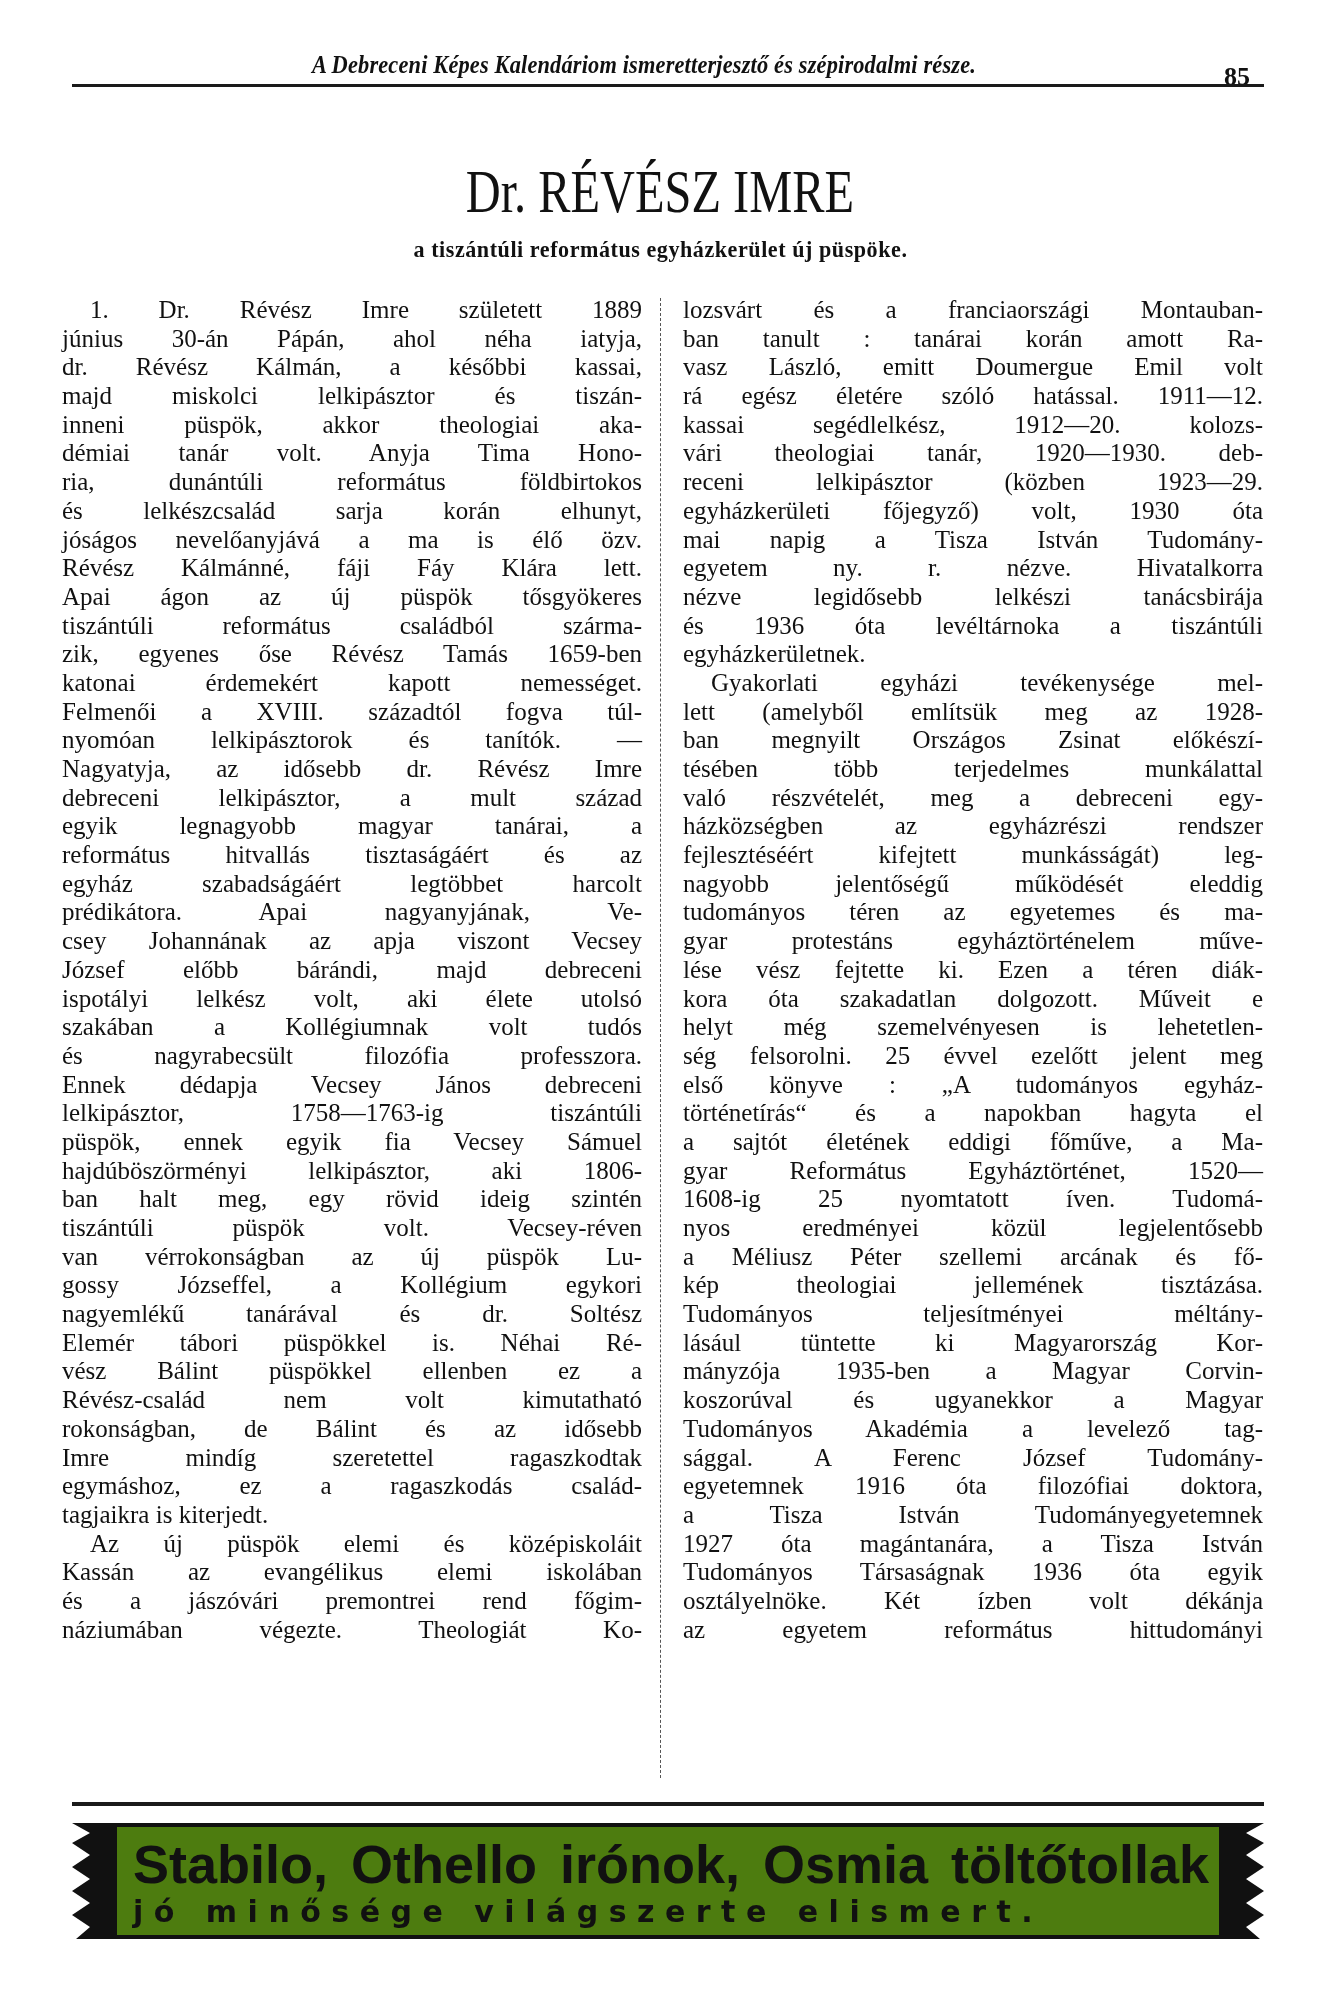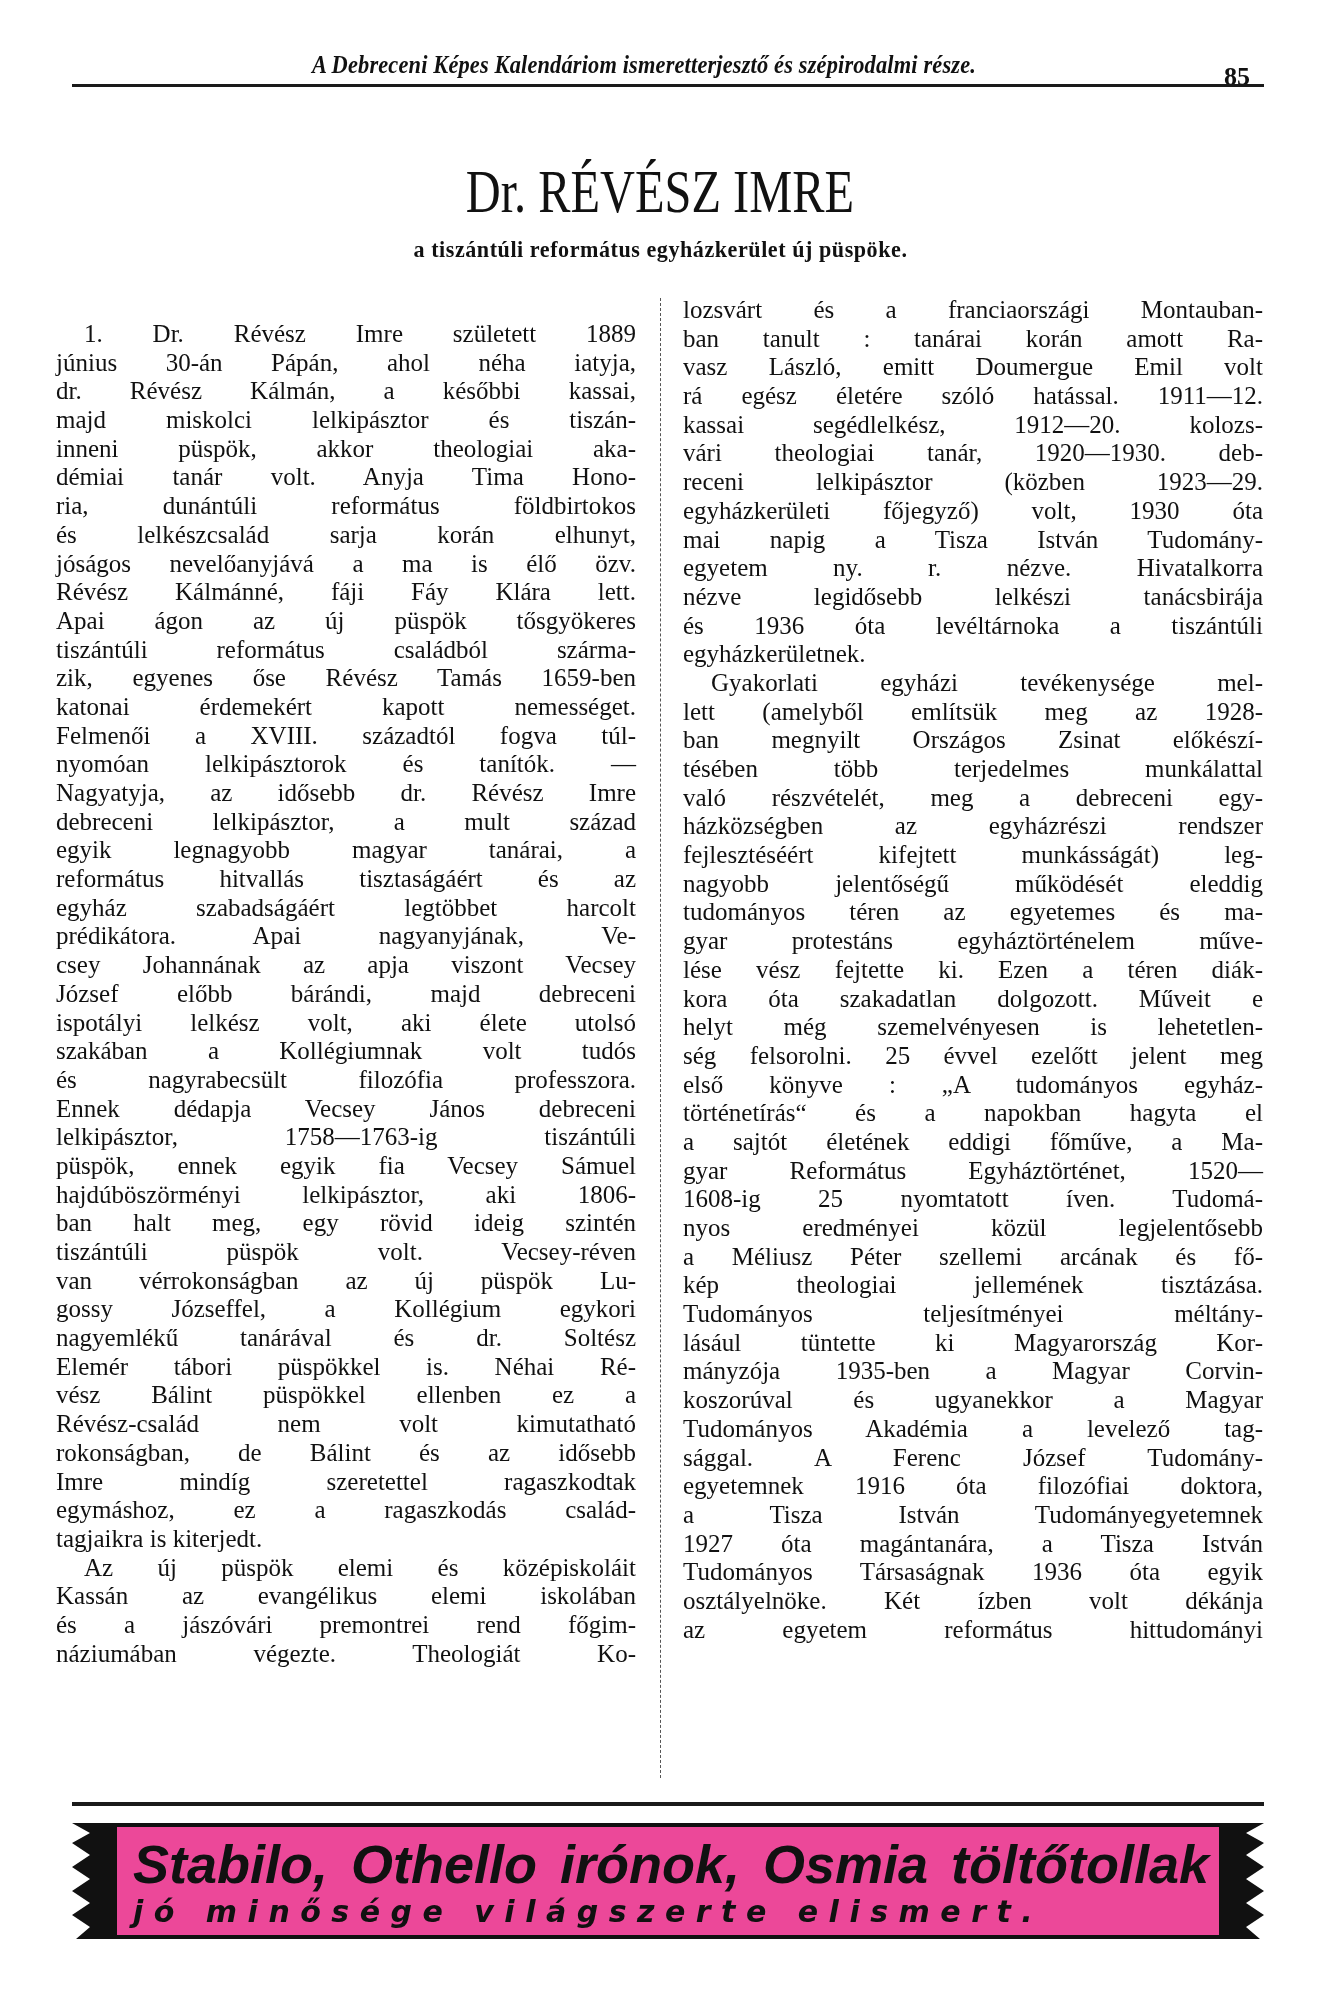--- a/index.html
+++ b/index.html
@@ -30,21 +30,21 @@
   .subtitle {
     position: absolute; left: 0; top: 236px; width: 1320px; text-align: center;
     font-size: 24px; font-weight: bold; white-space: nowrap;
   }
   .subtitle span { display: inline-block; transform: scaleX(0.92); letter-spacing: 0.6px; }
 
   .col {
     position: absolute; top: 296px; width: 580px;
     font-size: 25px; line-height: 28.7px;
   }
-  .col-left { left: 56px; margin-top: 24px; }
+  .col-left { left: 62px; }
   .col-right { left: 683px; }
   .line {
     display: block; height: 28.7px; white-space: nowrap;
     text-align: justify; text-align-last: justify;
   }
   .line.last { text-align-last: left; }
   .line.indent { padding-left: 28px; }
   .col-divider {
     position: absolute; left: 660px; top: 298px; width: 0; height: 1480px;
     border-left: 1px dashed #555555;
@@ -52,22 +52,21 @@
   .bottom-rule {
     position: absolute; left: 72px; top: 1802px; width: 1192px; height: 4px; background: #1a1a1a;
   }
   .ad {
     position: absolute; left: 72px; top: 1823px; width: 1192px; height: 116px;
   }
   .ad-box {
     position: absolute; left: 42px; top: 0; right: 42px; bottom: 0;
     border-top: 4px solid #111; border-bottom: 4px solid #111;
     border-left: 3px solid #111; border-right: 3px solid #111;
-    background: #ec4899;
-    font-style: italic;
+    background: #4d7c0f;
   }
   .ad-tab { position: absolute; top: 0; width: 44px; height: 116px; }
   .ad-tab-left { left: 0; }
   .ad-tab-right { right: 0; }
   .ad-line1 {
     position: absolute; left: 16px; top: 6px; right: 10px;
     font-family: "Liberation Sans", "DejaVu Sans", sans-serif;
     font-weight: bold; font-size: 54px; line-height: 62px; white-space: nowrap;
     text-align: justify; text-align-last: justify;
   }

